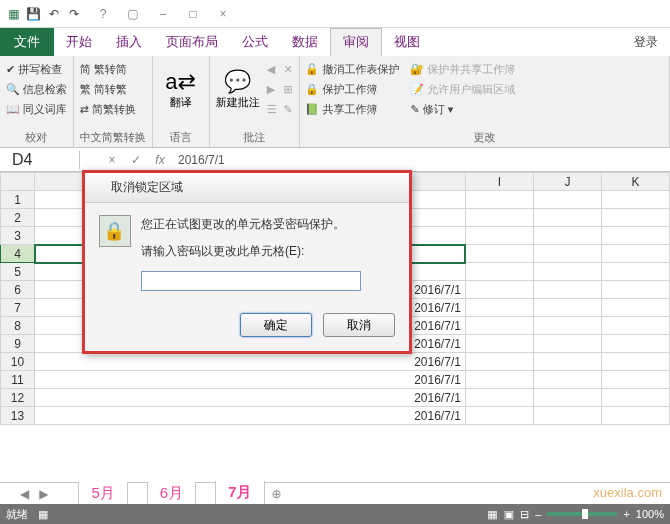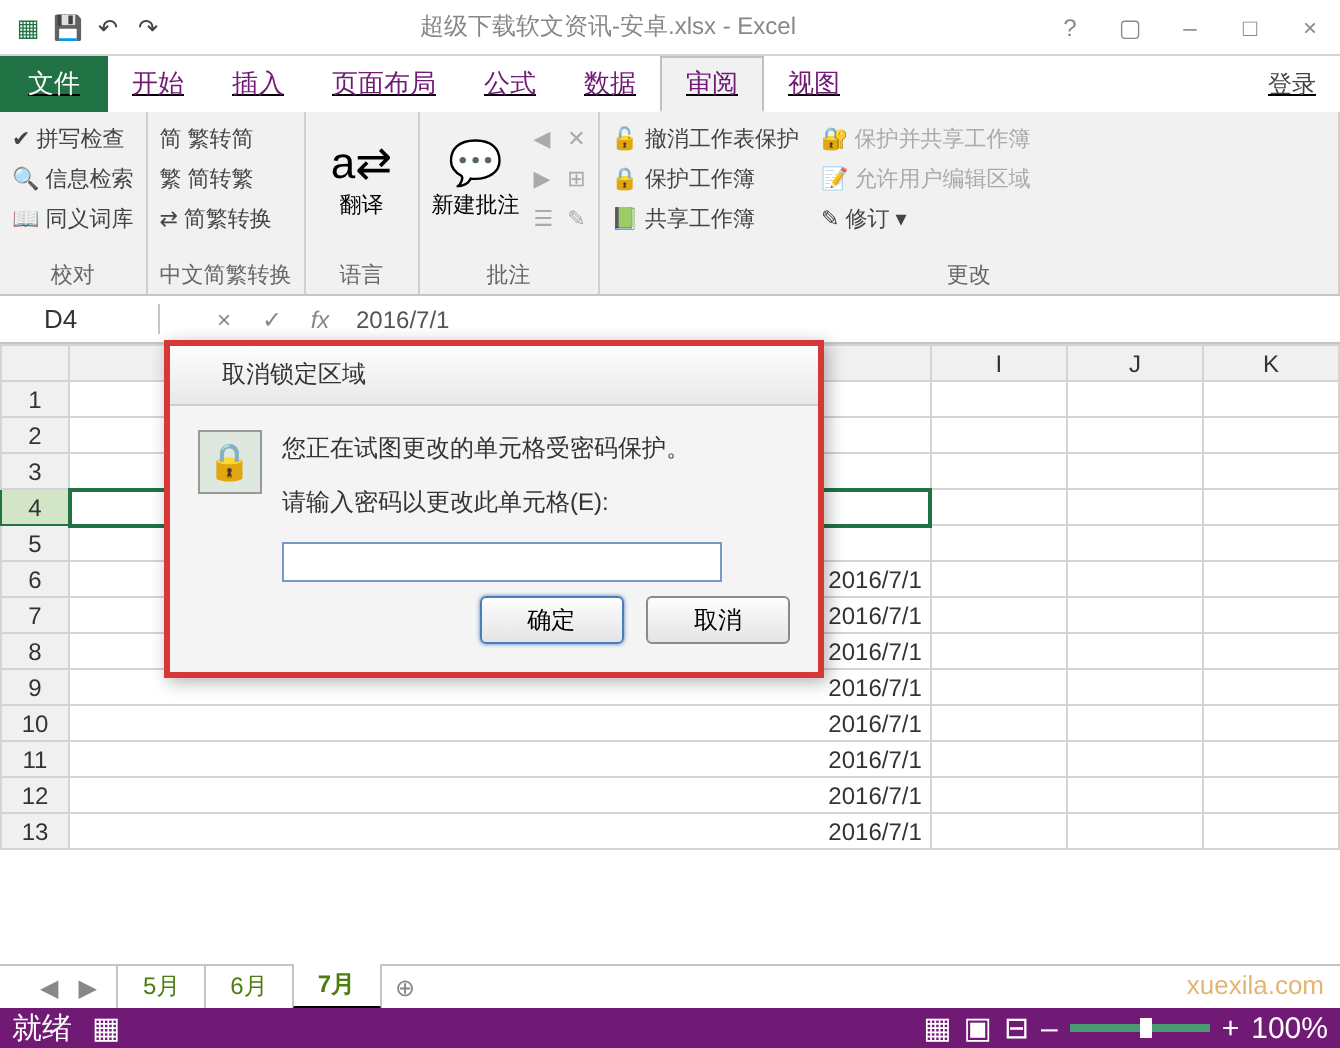--- a/index.html
+++ b/index.html
@@ -3,81 +3,80 @@
 <meta charset="utf-8">
 <style>
 * { margin:0; padding:0; box-sizing:border-box; font-family:"Microsoft YaHei","SimSun",sans-serif; }
 body { width:670px; height:524px; background:#fff; overflow:hidden; font-size:12px; position:relative; }
 .titlebar { height:28px; background:#fff; display:flex; align-items:center; border-bottom:1px solid #d4d4d4; }
 .qat { display:flex; align-items:center; gap:4px; padding:0 6px; }
 .qat-ico { width:16px; height:16px; display:flex; align-items:center; justify-content:center; color:#444; }
 .title-text { flex:1; text-align:center; color:#888; font-size:12px; }
 .winbtns { display:flex; }
 .winbtn { width:30px; height:28px; display:flex; align-items:center; justify-content:center; color:#888; }
-.menubar { height:28px; background:#fff; display:flex; align-items:stretch;text-decoration:underline; }
+.menubar { height:28px; background:#fff; display:flex; align-items:stretch; }
 .file-tab { background:#217346; color:#fff; padding:0 14px; display:flex; align-items:center; font-size:13px; }
 .mtab { padding:0 12px; display:flex; align-items:center; color:#701a75; font-size:13px; }
 .mtab.active { border:1px solid #c0c0c0; border-bottom:1px solid #f1f1f1; background:#f1f1f1; }
 .login { margin-left:auto; padding:0 12px; display:flex; align-items:center; color:#444; }
 .ribbon { height:92px; background:#f1f1f1; border-bottom:1px solid #c5c5c5; display:flex; }
 .rgroup { border-right:1px solid #d0d0d0; padding:3px 6px 2px 6px; display:flex; flex-direction:column; }
 .rgroup-body { flex:1; display:flex; gap:3px; }
 .rgroup-label { text-align:center; font-size:11px; color:#666; padding-top:1px;margin-top:10px; }
 .ritem { display:flex; align-items:center; gap:3px; font-size:11px; color:#444; white-space:nowrap; padding:1px 0; }
 .ritem.dim { color:#aaa; }
 .rcol { display:flex; flex-direction:column; justify-content:space-around; }
 .bigbtn { display:flex; flex-direction:column; align-items:center; justify-content:center; width:44px; }
 .bigbtn .ico { font-size:22px; }
 .fx-row { height:24px; display:flex; align-items:center; border-bottom:1px solid #c5c5c5; }
-.namebox { width:80px; border-right:1px solid #c5c5c5; padding:0 22px; font-size:13px; color:#333; }
+.namebox { width:80px; border-right:1px solid #c5c5c5; padding:0 12px; font-size:16px; color:#333; }
 .fxgap { width:20px; border-right:1px solid #c5c5c5; }
 .fxbtn { width:24px; text-align:center; color:#888; }
 .fxval { flex:1; padding:0 6px; color:#555; }
 .sheet { position:relative; height:280px; overflow:hidden; }
 table.grid { border-collapse:collapse; width:100%; }
 .grid td, .grid th { border:1px solid #d4d4d4; font-size:12px; height:18px; text-align:center; font-weight:normal; color:#333; }
 .grid th.colh { background:#f0f0f0; width:60px; }
 .grid th.rowh { background:#f0f0f0; width:30px; }
 .grid th.corner { background:#f0f0f0; width:30px; }
 .grid th.rowh.sel { background:#d3e5c7; border-color:#217346; }
 .grid td.sel { outline:2px solid #217346; outline-offset:-1px; }
 .grid td.data { text-align:right; padding-right:4px; }
 .dialog-wrap { position:absolute; left:82px; top:170px; width:330px; border:3px solid #d63838; background:#fff; box-shadow:2px 2px 8px rgba(0,0,0,0.3); }
 .dlg-title { background:linear-gradient(#fdfdfd,#e8e8e8); padding:6px 26px; font-size:12px; color:#333; border-bottom:1px solid #ccc; }
 .dlg-body { padding:12px 14px 14px 14px; background:#f4f4f4; }
 .dlg-msg { display:flex; gap:10px; align-items:flex-start; }
 .dlg-ico { width:32px; height:32px; background:#dfe8df; border:1px solid #999; display:flex; align-items:center; justify-content:center; font-size:18px; }
 .dlg-txt { flex:1; font-size:12px; color:#333; line-height:1.6; }
 .dlg-input { margin:10px 0 0 42px; }
 .dlg-input input { width:220px; height:20px; border:1px solid #7a9ac0; padding:0 4px; }
-.dlg-btns { text-align:right; margin-top:7px; }
+.dlg-btns { text-align:right; margin-top:22px; }
 .dlg-btns button { width:72px; height:24px; margin-left:8px; border:1px solid #8a8a8a; background:linear-gradient(#fdfdfd,#e4e4e4); border-radius:3px; font-size:12px; }
 .dlg-btns button.primary { border:1px solid #4a7dbb; box-shadow:0 0 2px #4a7dbb; }
 .sheettabs { position:absolute; bottom:20px; left:0; right:0; height:22px; background:#fff; border-top:1px solid #c5c5c5; display:flex; align-items:center; padding-left:20px; }
-.stab { padding:2px 12px; border:1px solid #c5c5c5; border-top:none; font-size:12px; color:#4d7c0f; background:#fff; margin-right:-1px; }
+.stab { padding:2px 12px; border:1px solid #c5c5c5; border-top:none; font-size:15px; color:#ec4899; background:#fff; margin-right:-1px;margin-left:20px; }
 .stab.active { background:#fff; border-bottom:2px solid #000000; font-weight:bold; }
 .stab-add { padding:2px 8px; color:#888; }
-.statusbar { position:absolute; bottom:0; left:0; right:0; height:20px; background:#701a75; color:#fff; display:flex; align-items:center; font-size:15px; padding:0 6px; }
+.statusbar { position:absolute; bottom:0; left:0; right:0; height:20px; background:#737373; color:#fff; display:flex; align-items:center; font-size:11px; padding:0 6px; }
 .sb-left { display:flex; gap:10px; align-items:center; }
 .sb-right { margin-left:auto; display:flex; gap:6px; align-items:center; }
 .zoom-slider { width:70px; height:4px; background:#4a9b73; position:relative; }
 .zoom-slider::after { content:""; position:absolute; left:50%; top:-3px; width:6px; height:10px; background:#fff; }
 .watermark { position:absolute; right:8px; bottom:24px; color:#e0a85a; font-size:13px; opacity:.85; pointer-events:none; }
 </style>
 </head>
 <body>
 
 <div class="titlebar">
   <div class="qat">
     <span class="qat-ico" style="color:#217346">▦</span>
     <span class="qat-ico">💾</span>
     <span class="qat-ico">↶</span>
     <span class="qat-ico">↷</span>
   </div>
-  <div class="title-text">超级下载软文资讯-安卓.xlsx - Excel</div>
   <div class="winbtns">
     <div class="winbtn">?</div>
     <div class="winbtn">▢</div>
     <div class="winbtn">–</div>
     <div class="winbtn">□</div>
     <div class="winbtn">×</div>
   </div>
 </div>
 
 <div class="menubar">

